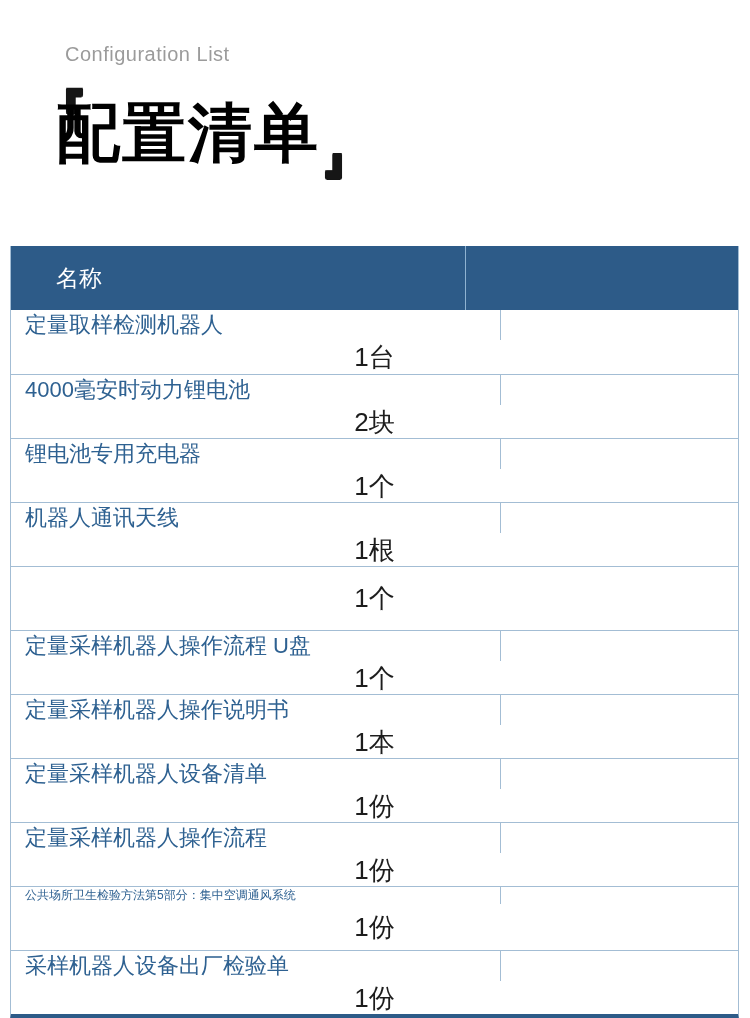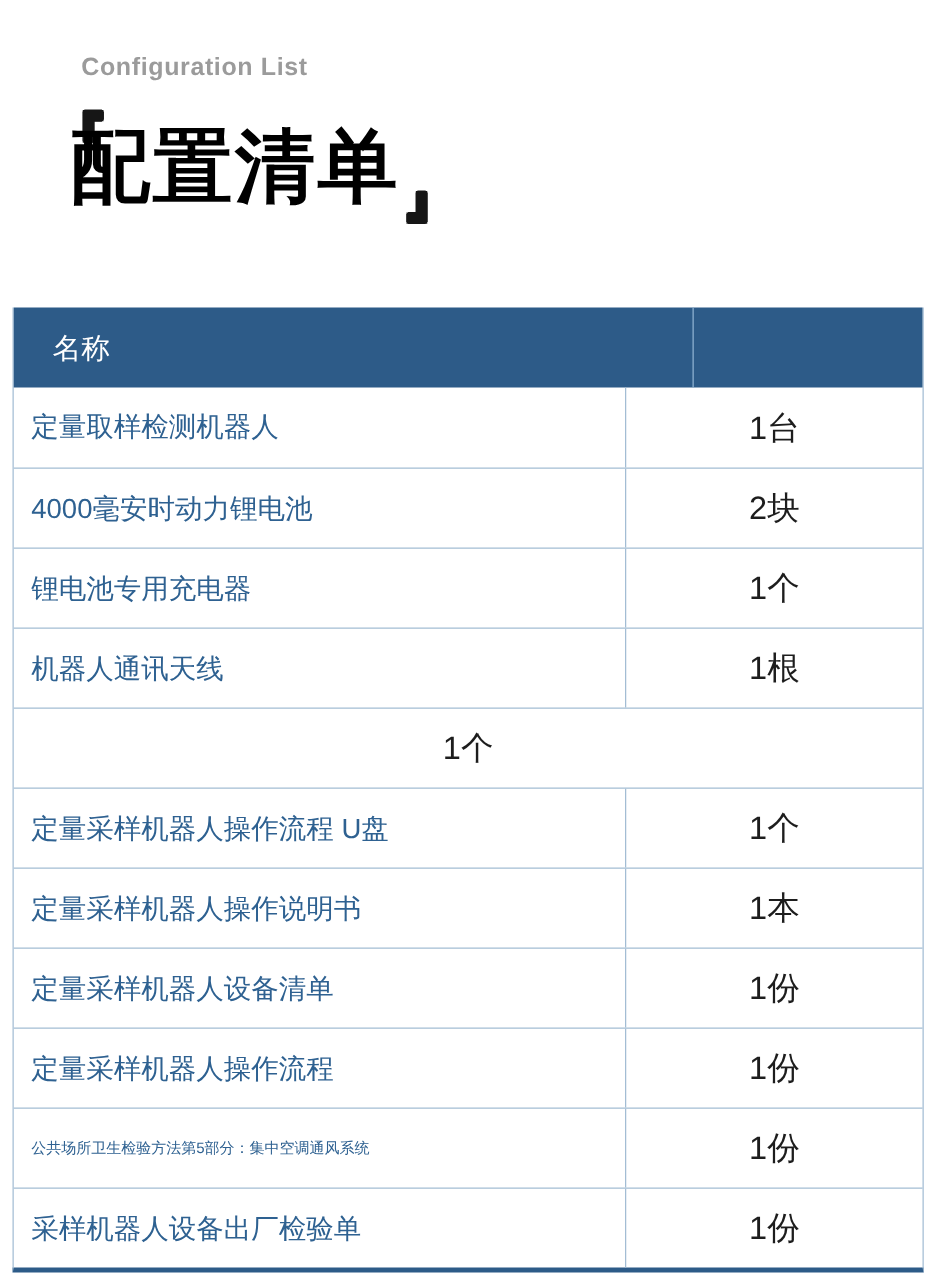--- a/index.html
+++ b/index.html
@@ -14,21 +14,20 @@
 
   
   .subtitle {
     position: absolute;
     left: 65px;
     top: 43px;
     font-size: 20px;
     line-height: 1.1;
     color: var(--subtitle, #9b9b9b);
     letter-spacing: 0.5px;
-    font-weight: bold;
   }
   .title-wrap {
     position: absolute;
     left: 0;
     top: 0;
     width: 750px;
     height: 220px;
   }
   .page-title {
     position: absolute;
@@ -70,32 +69,33 @@
     background: var(--header-bg, #2d5b88);
     color: #ffffff;
   }
   .th {
     display: flex;
     align-items: center;
     font-size: 23px;
     font-weight: 400;
   }
   .th.name {
-    width: 544px;
-    padding-left: 31px;
+    width: 455px;
+    padding-left: 45px;
     border-right: 1px solid #8fb3d1;
   }
   .th.qty {
     flex: 1;
     padding-left: 25px;
   }
   .tr {
     display: flex;
     height: 64px;
     border-top: 1px solid var(--border, #a3bdd4);
+    flex-direction: column;
   }
   .tbody .tr:first-child { border-top: none; }
   .td {
     display: flex;
     align-items: center;
   }
   .td.name {
     width: 490px;
     padding-left: 14px;
     padding-right: 6px;

